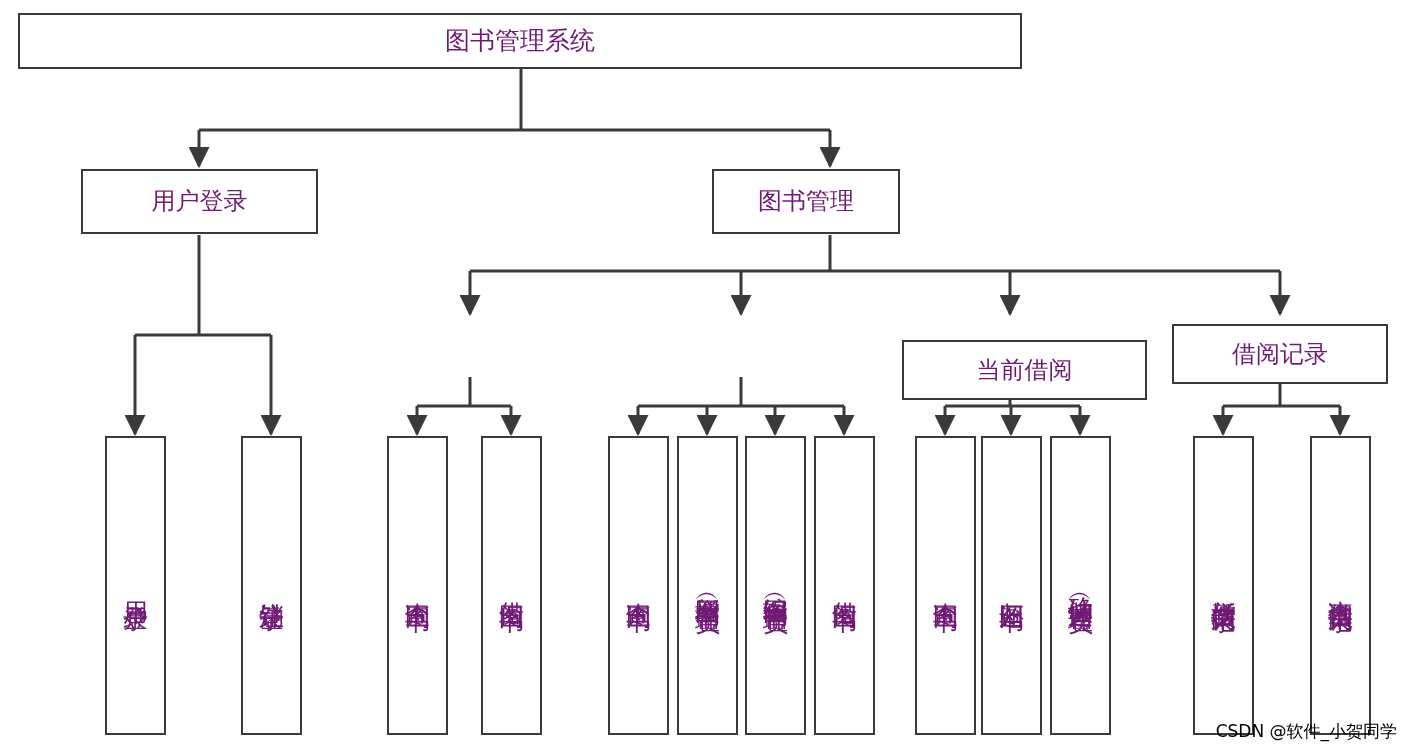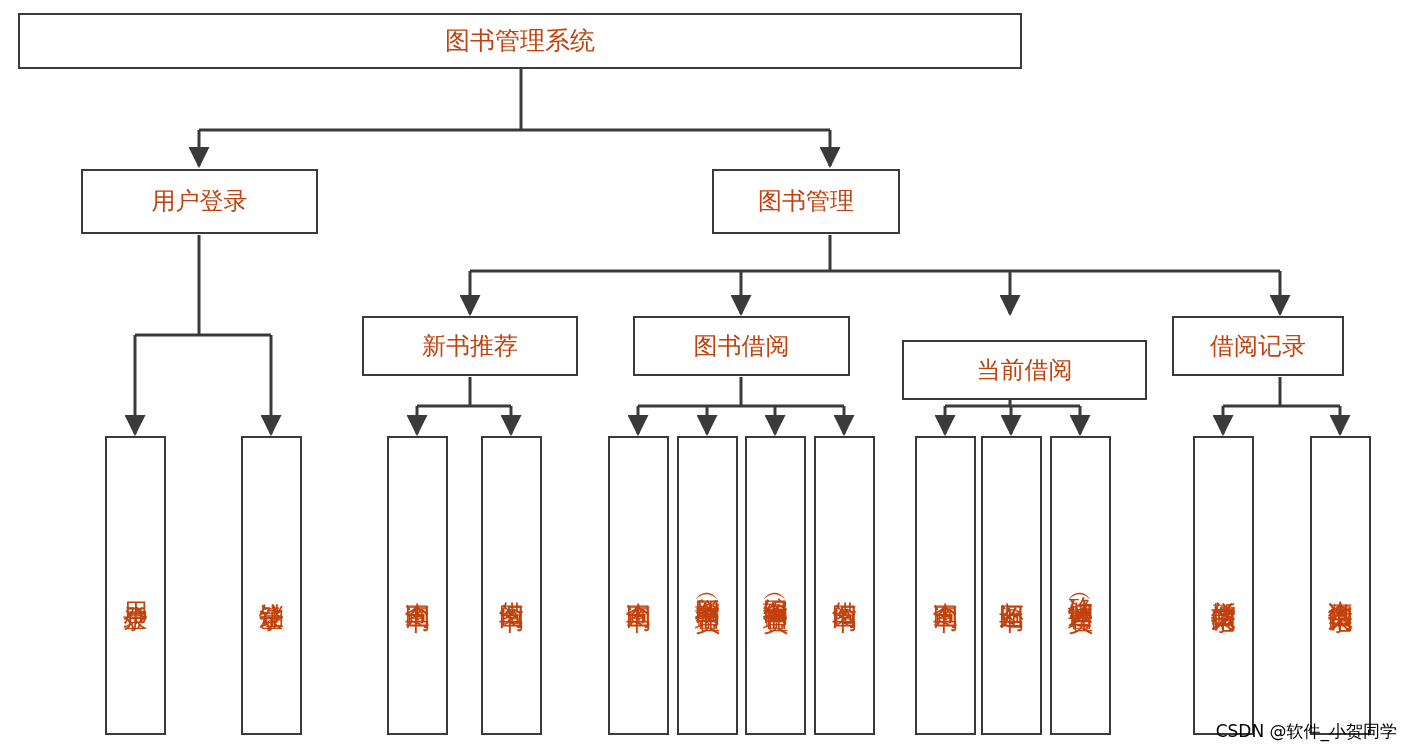--- a/index.html
+++ b/index.html
@@ -30,21 +30,21 @@
     position: absolute;
     box-sizing: border-box;
     background: #ffffff;
     border: 2px solid #3a3a3a;
     display: flex;
     align-items: center;
     justify-content: center;
     z-index: 2;
   }
   .node-label {
-    color: #c2410c;
+    color: #701a75;
     text-align: center;
     line-height: 1.12;
     white-space: pre-line;
   }
   .node.root .node-label {
     font-size: 25px;
   }
   .node.branch .node-label {
     font-size: 24px;
   }
@@ -131,30 +131,24 @@
     <span class="node-label">图书管理系统</span>
   </div>
 
   <div class="node branch" style="left:81px; top:169px; width:237px; height:65px;">
     <span class="node-label">用户登录</span>
   </div>
   <div class="node branch" style="left:712px; top:169px; width:188px; height:65px;">
     <span class="node-label">图书管理</span>
   </div>
 
-  <div class="node branch" style="left:362px; top:316px; width:216px; height:60px;">
-    <span class="node-label">新书推荐</span>
-  </div>
-  <div class="node branch" style="left:633px; top:316px; width:217px; height:60px;">
-    <span class="node-label">图书借阅</span>
-  </div>
   <div class="node branch" style="left:902px; top:316px; width:245px; height:60px;margin-top:24px;">
     <span class="node-label">当前借阅</span>
   </div>
-  <div class="node branch" style="left:1172px; top:316px; width:172px; height:60px;">
+  <div class="node branch" style="left:1172px; top:324px; width:216px; height:60px;">
     <span class="node-label">借阅记录</span>
   </div>
 
   <div class="node leaf" style="left:105px; top:436px; width:61px; height:299px;">
     <span class="node-label">用户登录</span>
   </div>
   <div class="node leaf" style="left:241px; top:436px; width:61px; height:299px;">
     <span class="node-label">注销登录</span>
   </div>
 

